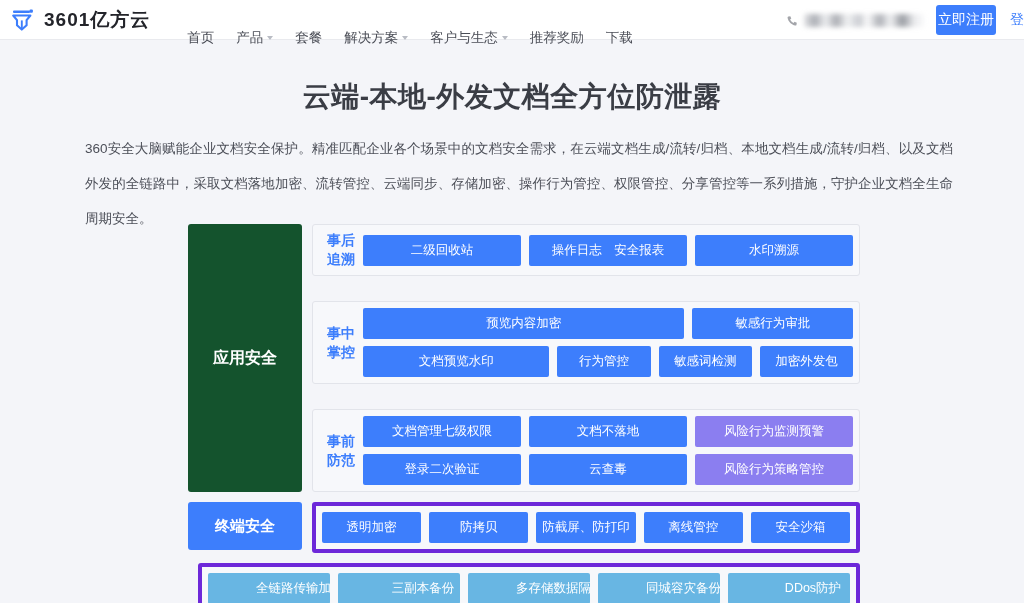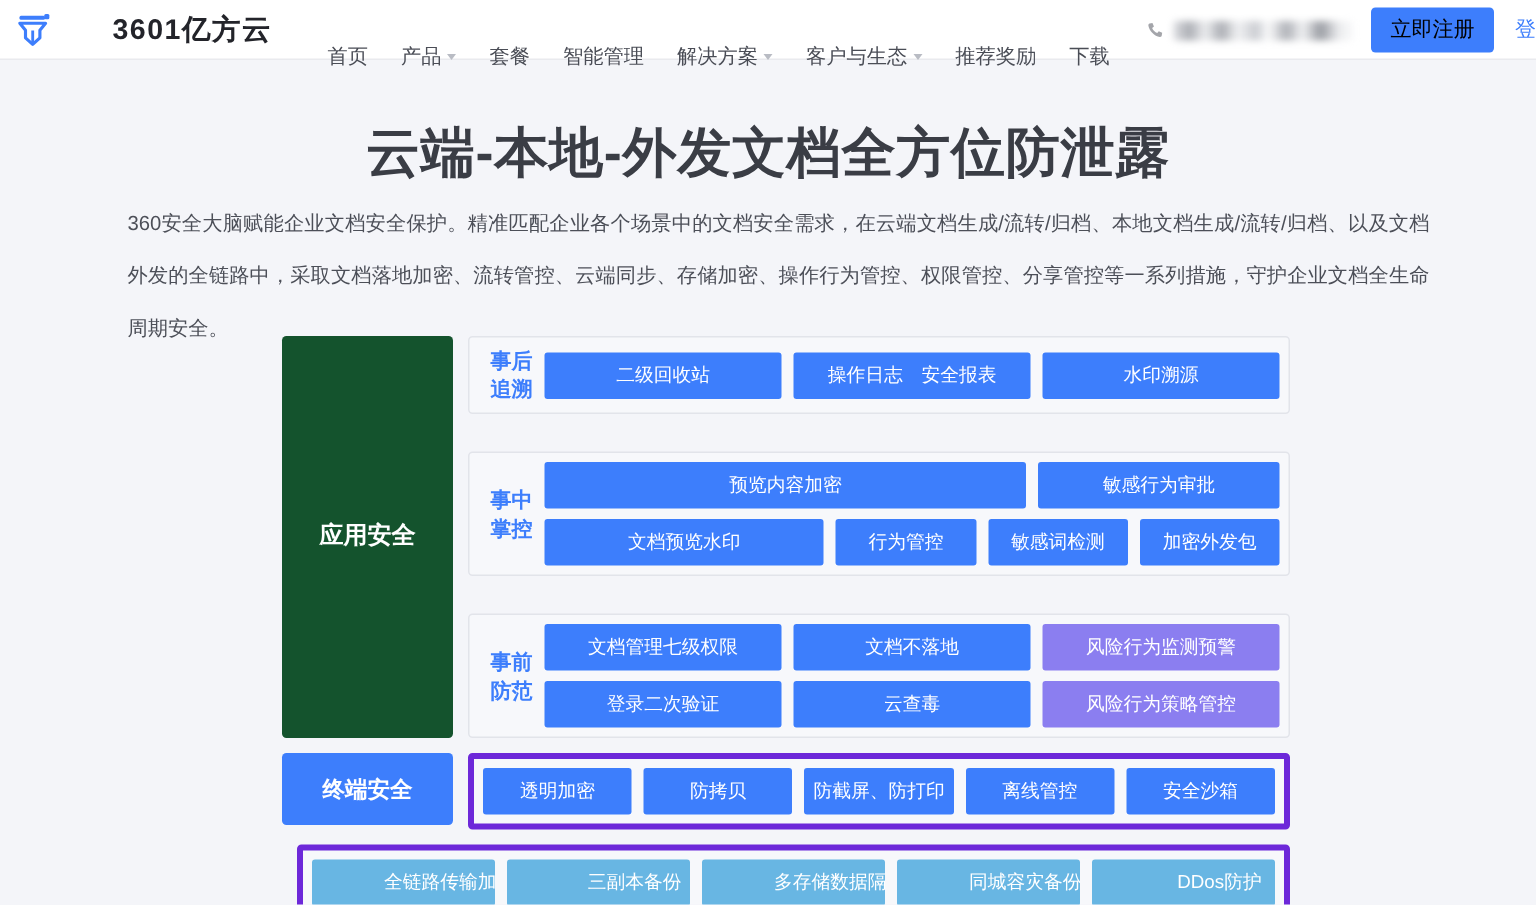--- a/index.html
+++ b/index.html
@@ -13,21 +13,21 @@
   .page { position: relative; width: 1024px; height: 603px; background: #f4f5f9; }
 
   
   .navbar {
     position: absolute; top: 0; left: 0;
     width: 1024px; height: 40px;
     background: #ffffff;
     border-bottom: 1px solid #e9eaee;
     display: flex; align-items: center;
   }
-  .brand { display: flex; align-items: center; margin-left: 10px; gap: 31px; }
+  .brand { display: flex; align-items: center; margin-left: 10px; }
   .brand-mark { width: 26px; height: 26px; flex: 0 0 26px; }
   .brand-name {
     margin-left: 8px;
     font-size: 19px; font-weight: 700; letter-spacing: 1px;
     color: #23242a; white-space: nowrap;
   }
   .nav-links { display: flex; align-items: flex-start; margin-left: 26px; margin-top: 36px; }
   .nav-item {
     display: flex; align-items: center;
     font-size: 13.5px; color: #4a4d56;
@@ -55,35 +55,35 @@
     background: linear-gradient(90deg,
       rgba(160,163,172,.30) 0%, rgba(120,124,134,.62) 9%,
       rgba(195,198,205,.30) 18%, rgba(110,114,124,.58) 27%,
       rgba(200,203,210,.25) 36%, rgba(150,154,164,.50) 46%,
       rgba(235,236,240,.20) 53%, rgba(120,124,134,.60) 63%,
       rgba(205,208,214,.28) 72%, rgba(100,104,114,.66) 82%,
       rgba(190,193,200,.30) 92%, rgba(225,227,232,.20) 100%);
     filter: blur(2.4px);
   }
   .btn-register {
-    background: #3d7efc; color: #000000;
+    background: #3d7efc; color: #ffffff;
     font-size: 14px; border: none; border-radius: 3px;
-    padding: 6px 13px; cursor: pointer; white-space: nowrap;
+    padding: 6px 2px; cursor: pointer; white-space: nowrap;
   }
   .btn-login {
     color: #3d7efc; font-size: 14px;
     margin-left: 14px; margin-right: -14px;
     cursor: pointer; white-space: nowrap;
   }
 
   
   .hero-title {
     position: absolute; top: 78px; left: 0; width: 1024px;
     text-align: center;
-    font-size: 36px; font-weight: 700; color: #3a3d45;
+    font-size: 28px; font-weight: 700; color: #3a3d45;
     letter-spacing: .5px;
   }
   .hero-desc {
     position: absolute; top: 131px; left: 85px;
     width: 868px;
     font-size: 13.5px; line-height: 35px; color: #4c4f58;
     text-align: justify;
   }
 
   
@@ -170,23 +170,20 @@
         <span>首页</span>
       </div>
       <div class="nav-item">
         <span>产品</span>
         <i class="caret"></i>
       </div>
       <div class="nav-item">
         <span>套餐</span>
       </div>
       <div class="nav-item">
-        <span>智能管理</span>
-      </div>
-      <div class="nav-item">
         <span>解决方案</span>
         <i class="caret"></i>
       </div>
       <div class="nav-item">
         <span>客户与生态</span>
         <i class="caret"></i>
       </div>
       <div class="nav-item">
         <span>推荐奖励</span>
       </div>

